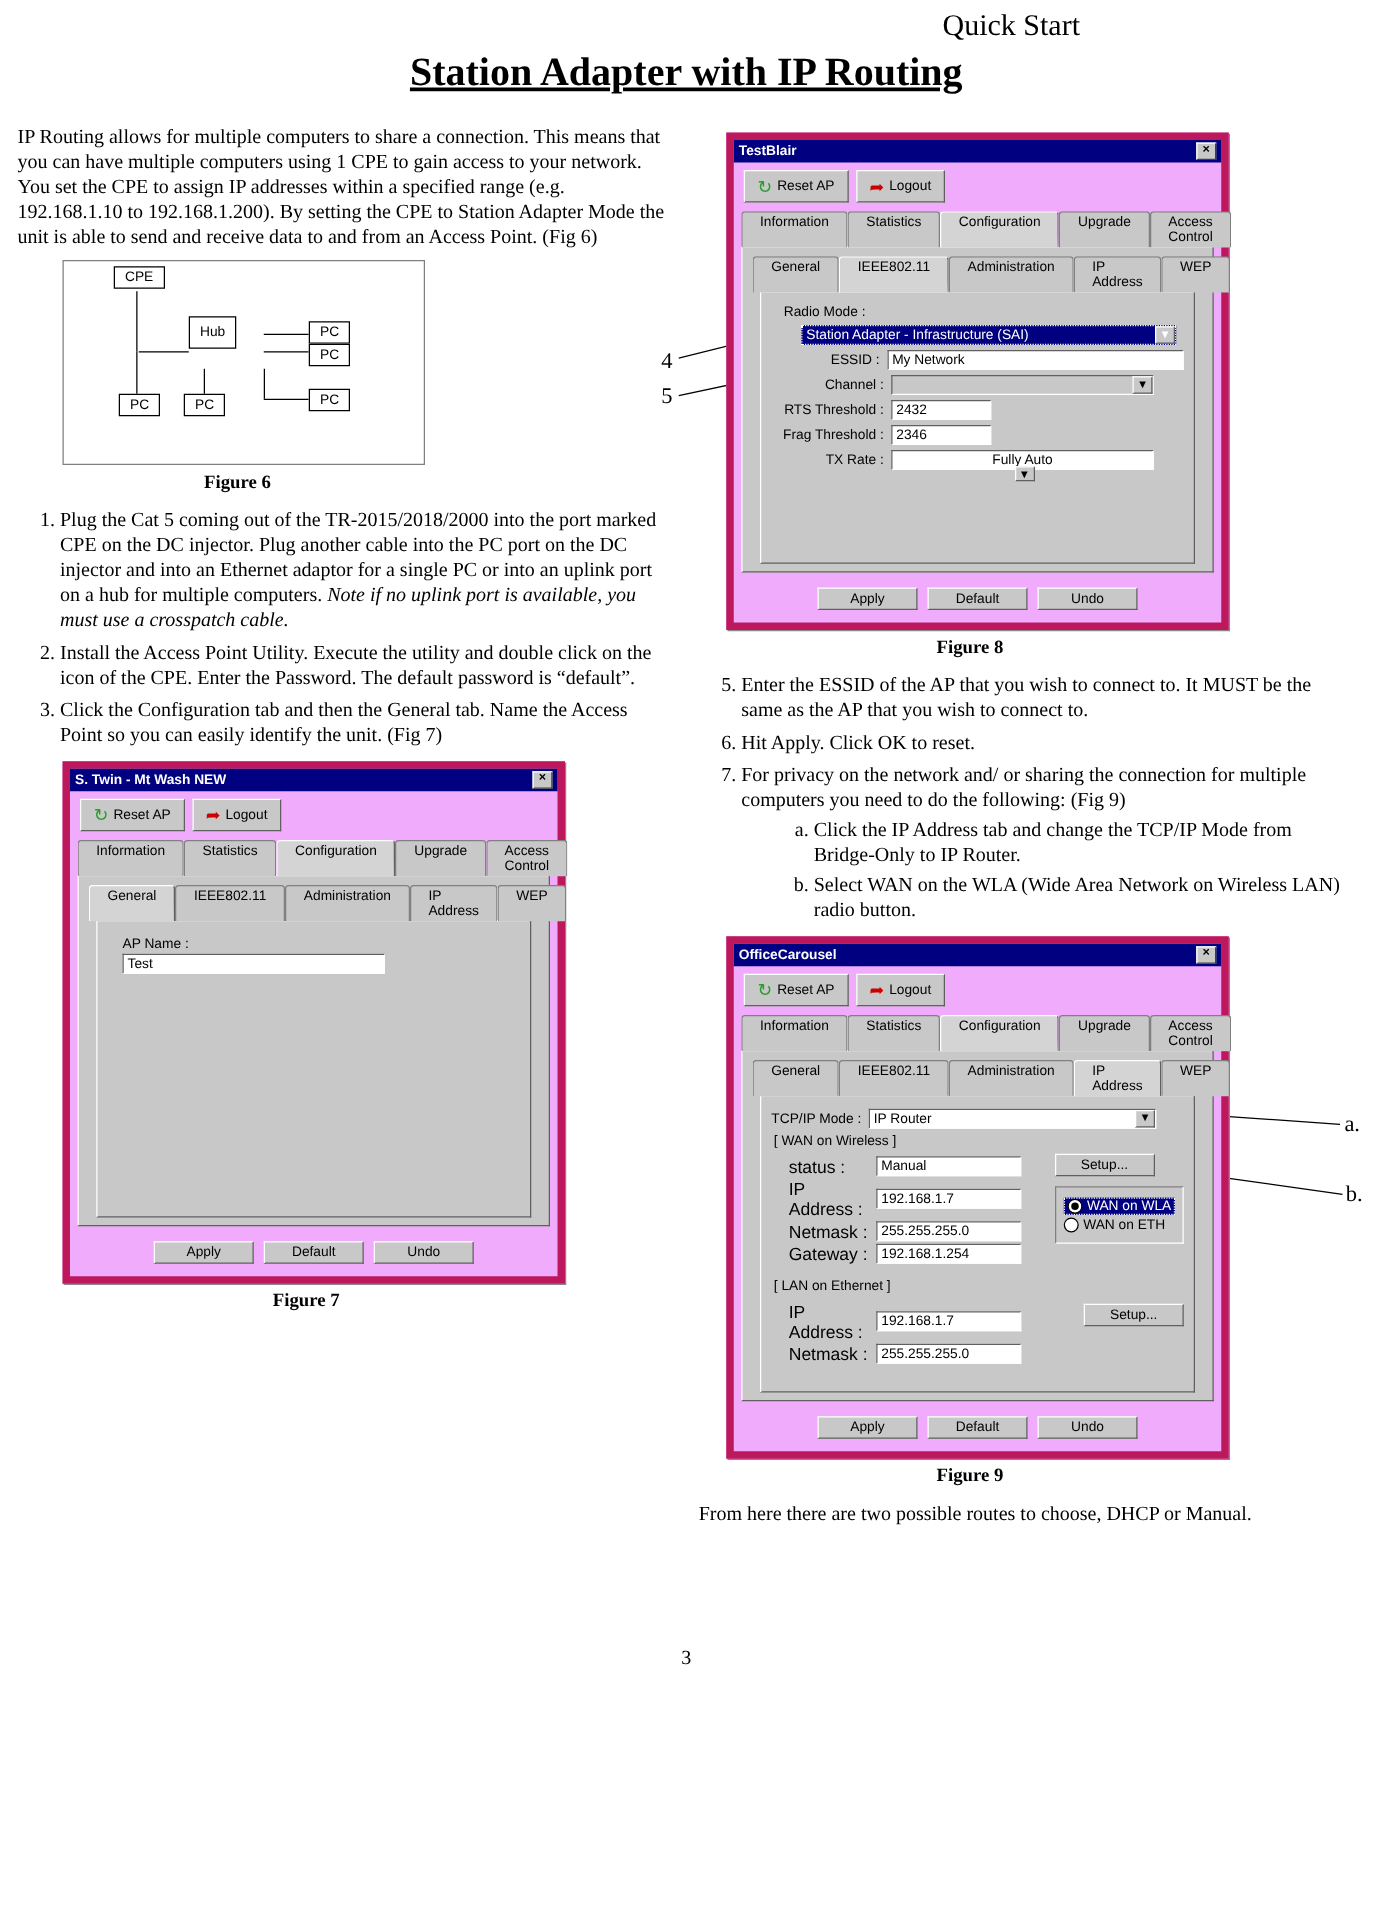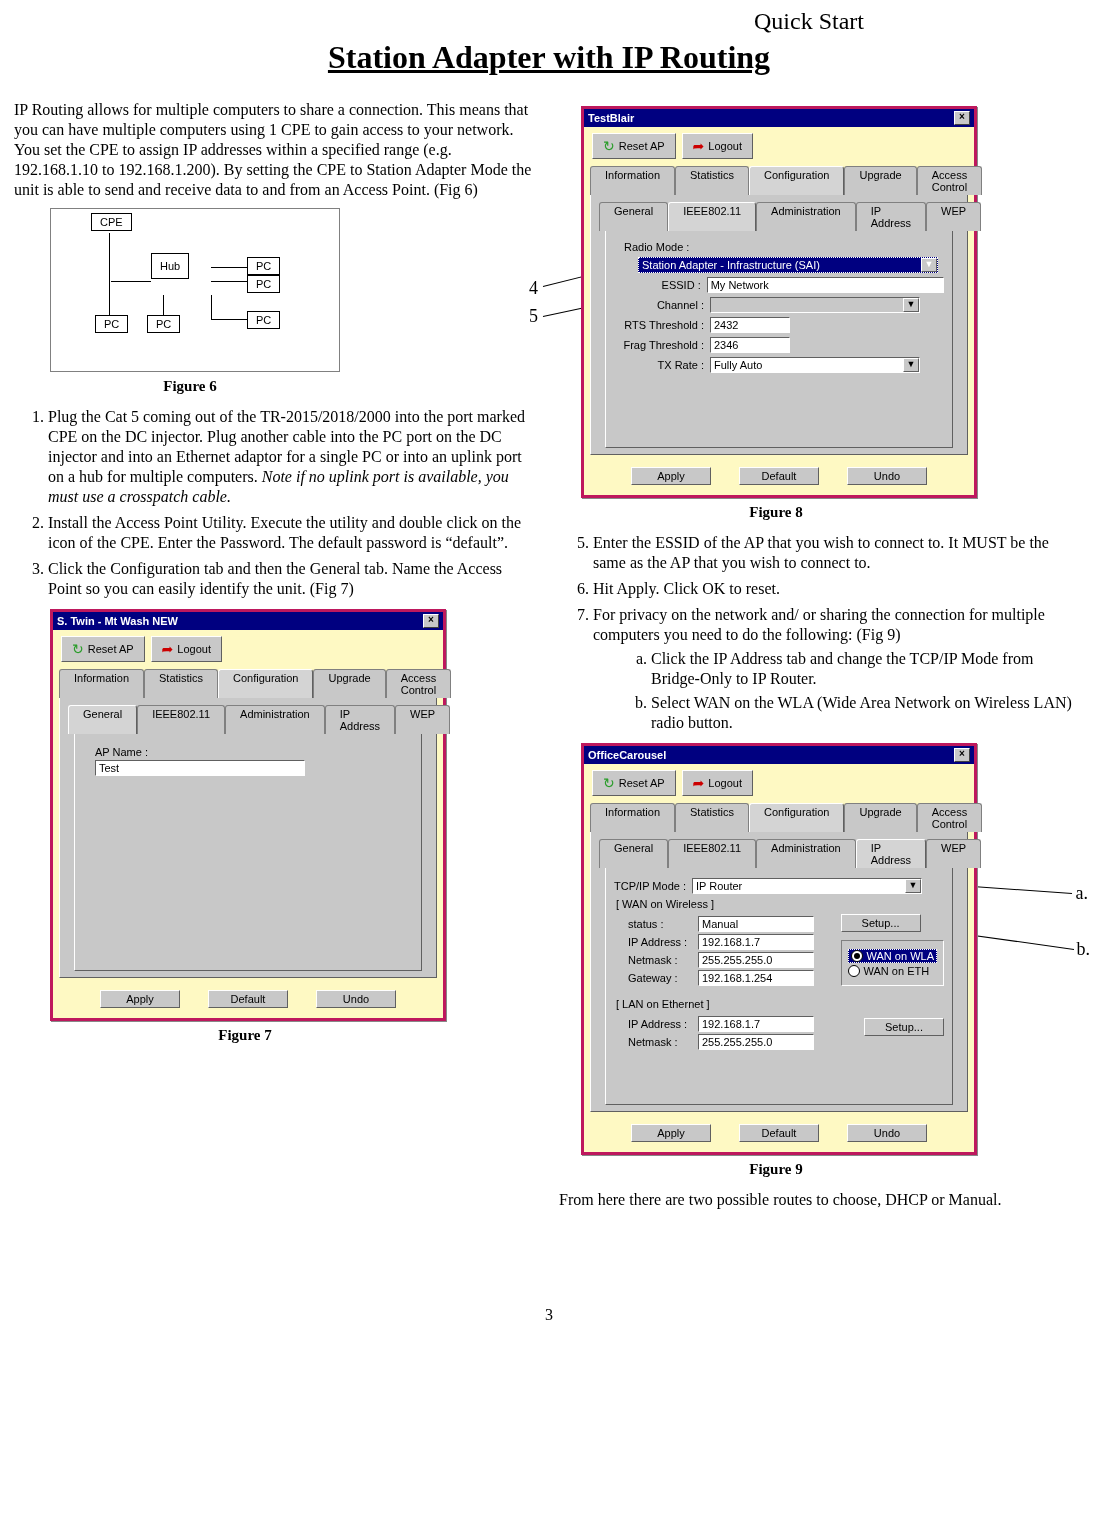--- a/index.html
+++ b/index.html
@@ -37,22 +37,22 @@
   ol.sub { list-style-type: lower-alpha; margin: 4px 0 4px 42px; padding-left: 16px; }
   ol.sub > li { margin-bottom: 4px; }
   .section-underline { text-decoration: underline; font-size: 20px; }
   .fig-caption { text-align: center; font-weight: bold; font-size: 15px; margin: 6px 0 12px 0; }
   .italic { font-style: italic; }
   .page-num { text-align: center; margin-top: 90px; font-size: 16px; }
 
   
   .win {
     width: 390px;
-    border: 3px solid #be185d;
-    background: #fef9c3;
+    border: 6px solid #be185d;
+    background: #f0abfc;
     font-family: Tahoma, Arial, sans-serif;
     font-size: 11px;
     color: #000;
     box-shadow: 1px 1px 0 #888;
     margin: 6px 0 4px 36px;
     position: relative;
   }
   .win-small-margin { margin-left: 22px; }
   .titlebar {
     background: #000080;
@@ -154,21 +154,21 @@
     width: 14px; height: 12px;
     text-align: center;
     line-height: 10px;
     font-size: 9px;
     margin: -1px -3px -1px 0;
   }
   .dropdown.sel { background: #000080; color: #fff; border: 1px dotted #fff; }
   .btnrow {
     display: flex;
     justify-content: center;
-    gap: 28px;
+    gap: 8px;
     padding: 6px 0 10px 0;
   }
   .winbtn {
     background: #c8c8c8;
     border: 1px solid #fff;
     border-right-color: #606060;
     border-bottom-color: #606060;
     width: 78px;
     text-align: center;
     padding: 2px 0;
@@ -177,21 +177,21 @@
   .groupbox-label { font-size: 11px; margin: 4px 0 2px 2px; }
   .fieldset {
     margin: 2px 0 6px 0;
   }
   .fieldset .row {
     display: flex;
     align-items: center;
     gap: 4px;
     margin: 2px 0 2px 14px;
   }
-  .fieldset .row label { width: 66px; font-size: 11px; text-align: left; }
+  .fieldset .row label { width: 66px; font-size: 14px; text-align: left; }
   .fieldset .row .textbox { width: 116px; }
   .radio-col {
     border: 1px solid #808080;
     border-right-color: #fff;
     border-bottom-color: #fff;
     padding: 6px 6px;
     font-size: 11px;
   }
   .radio-item { display: flex; align-items: center; gap: 4px; margin: 2px 0; }
   .radio { width: 10px; height: 10px; border: 1px solid #000; border-radius: 50%; background: #fff; position: relative; }
@@ -381,21 +381,21 @@
             <div class="field-row">
                 <label>RTS Threshold :</label>
               <div class="textbox" style="width:80px;">2432</div>
               </div>
             <div class="field-row">
                 <label>Frag Threshold :</label>
               <div class="textbox" style="width:80px;">2346</div>
               </div>
             <div class="field-row">
                 <label>TX Rate :</label>
-              <div class="dropdown" style="width:210px;">
+              <div class="dropdown" style="width:210px;flex-direction:column;">
                 <span>Fully Auto</span>
                   <span class="arrow">▼</span>
                 </div>
               </div>
           </div>
         </div>
         <div class="btnrow">
           <div class="winbtn">Apply</div>
           <div class="winbtn">Default</div>
           <div class="winbtn">Undo</div>

